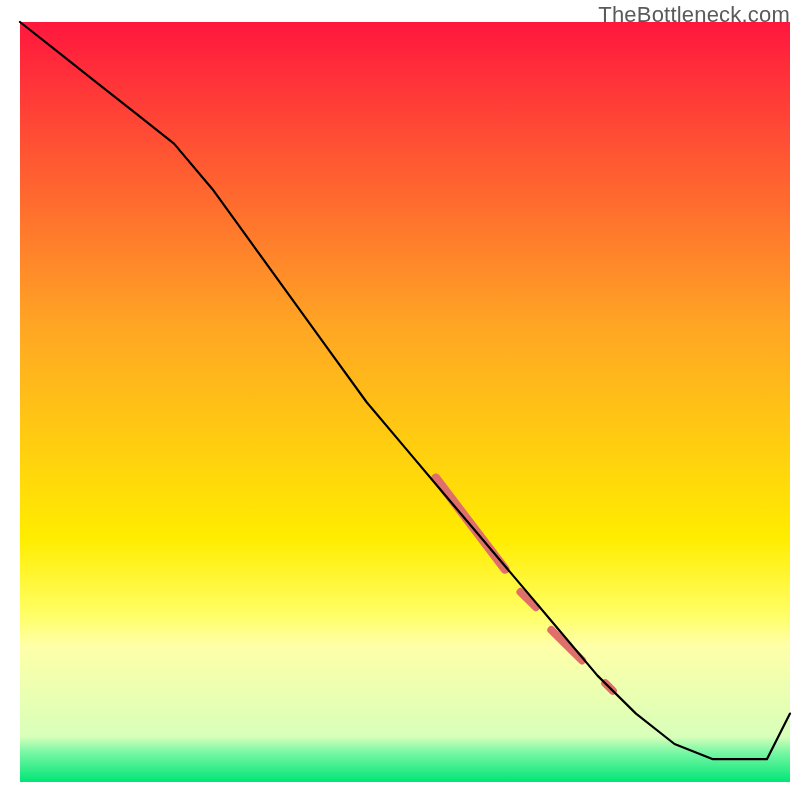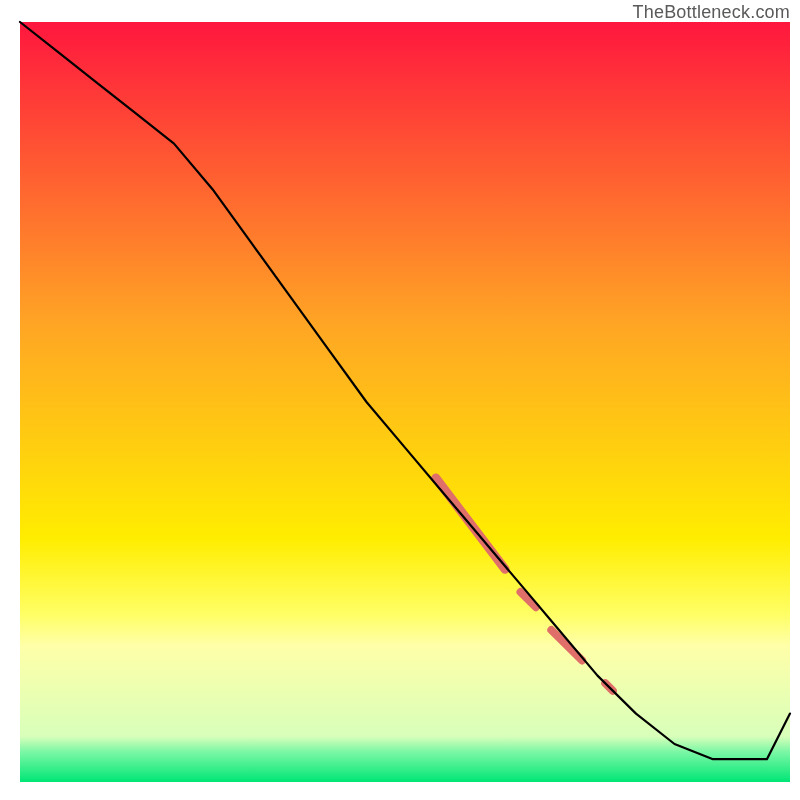--- a/index.html
+++ b/index.html
@@ -14,21 +14,21 @@
   .stage {
     position: relative;
     width: 800px;
     height: 800px;
   }
   .watermark {
     position: absolute;
     top: 2px;
     right: 10px;
     color: #5a5a5a;
-    font-size: 18px;
+    font-size: 22px;
     font-weight: 500;
     letter-spacing: 0.2px;
     z-index: 10;
   }
   .gradient {
     position: absolute;
     left: 20px;
     top: 22px;
     width: 770px;
     height: 760px;

